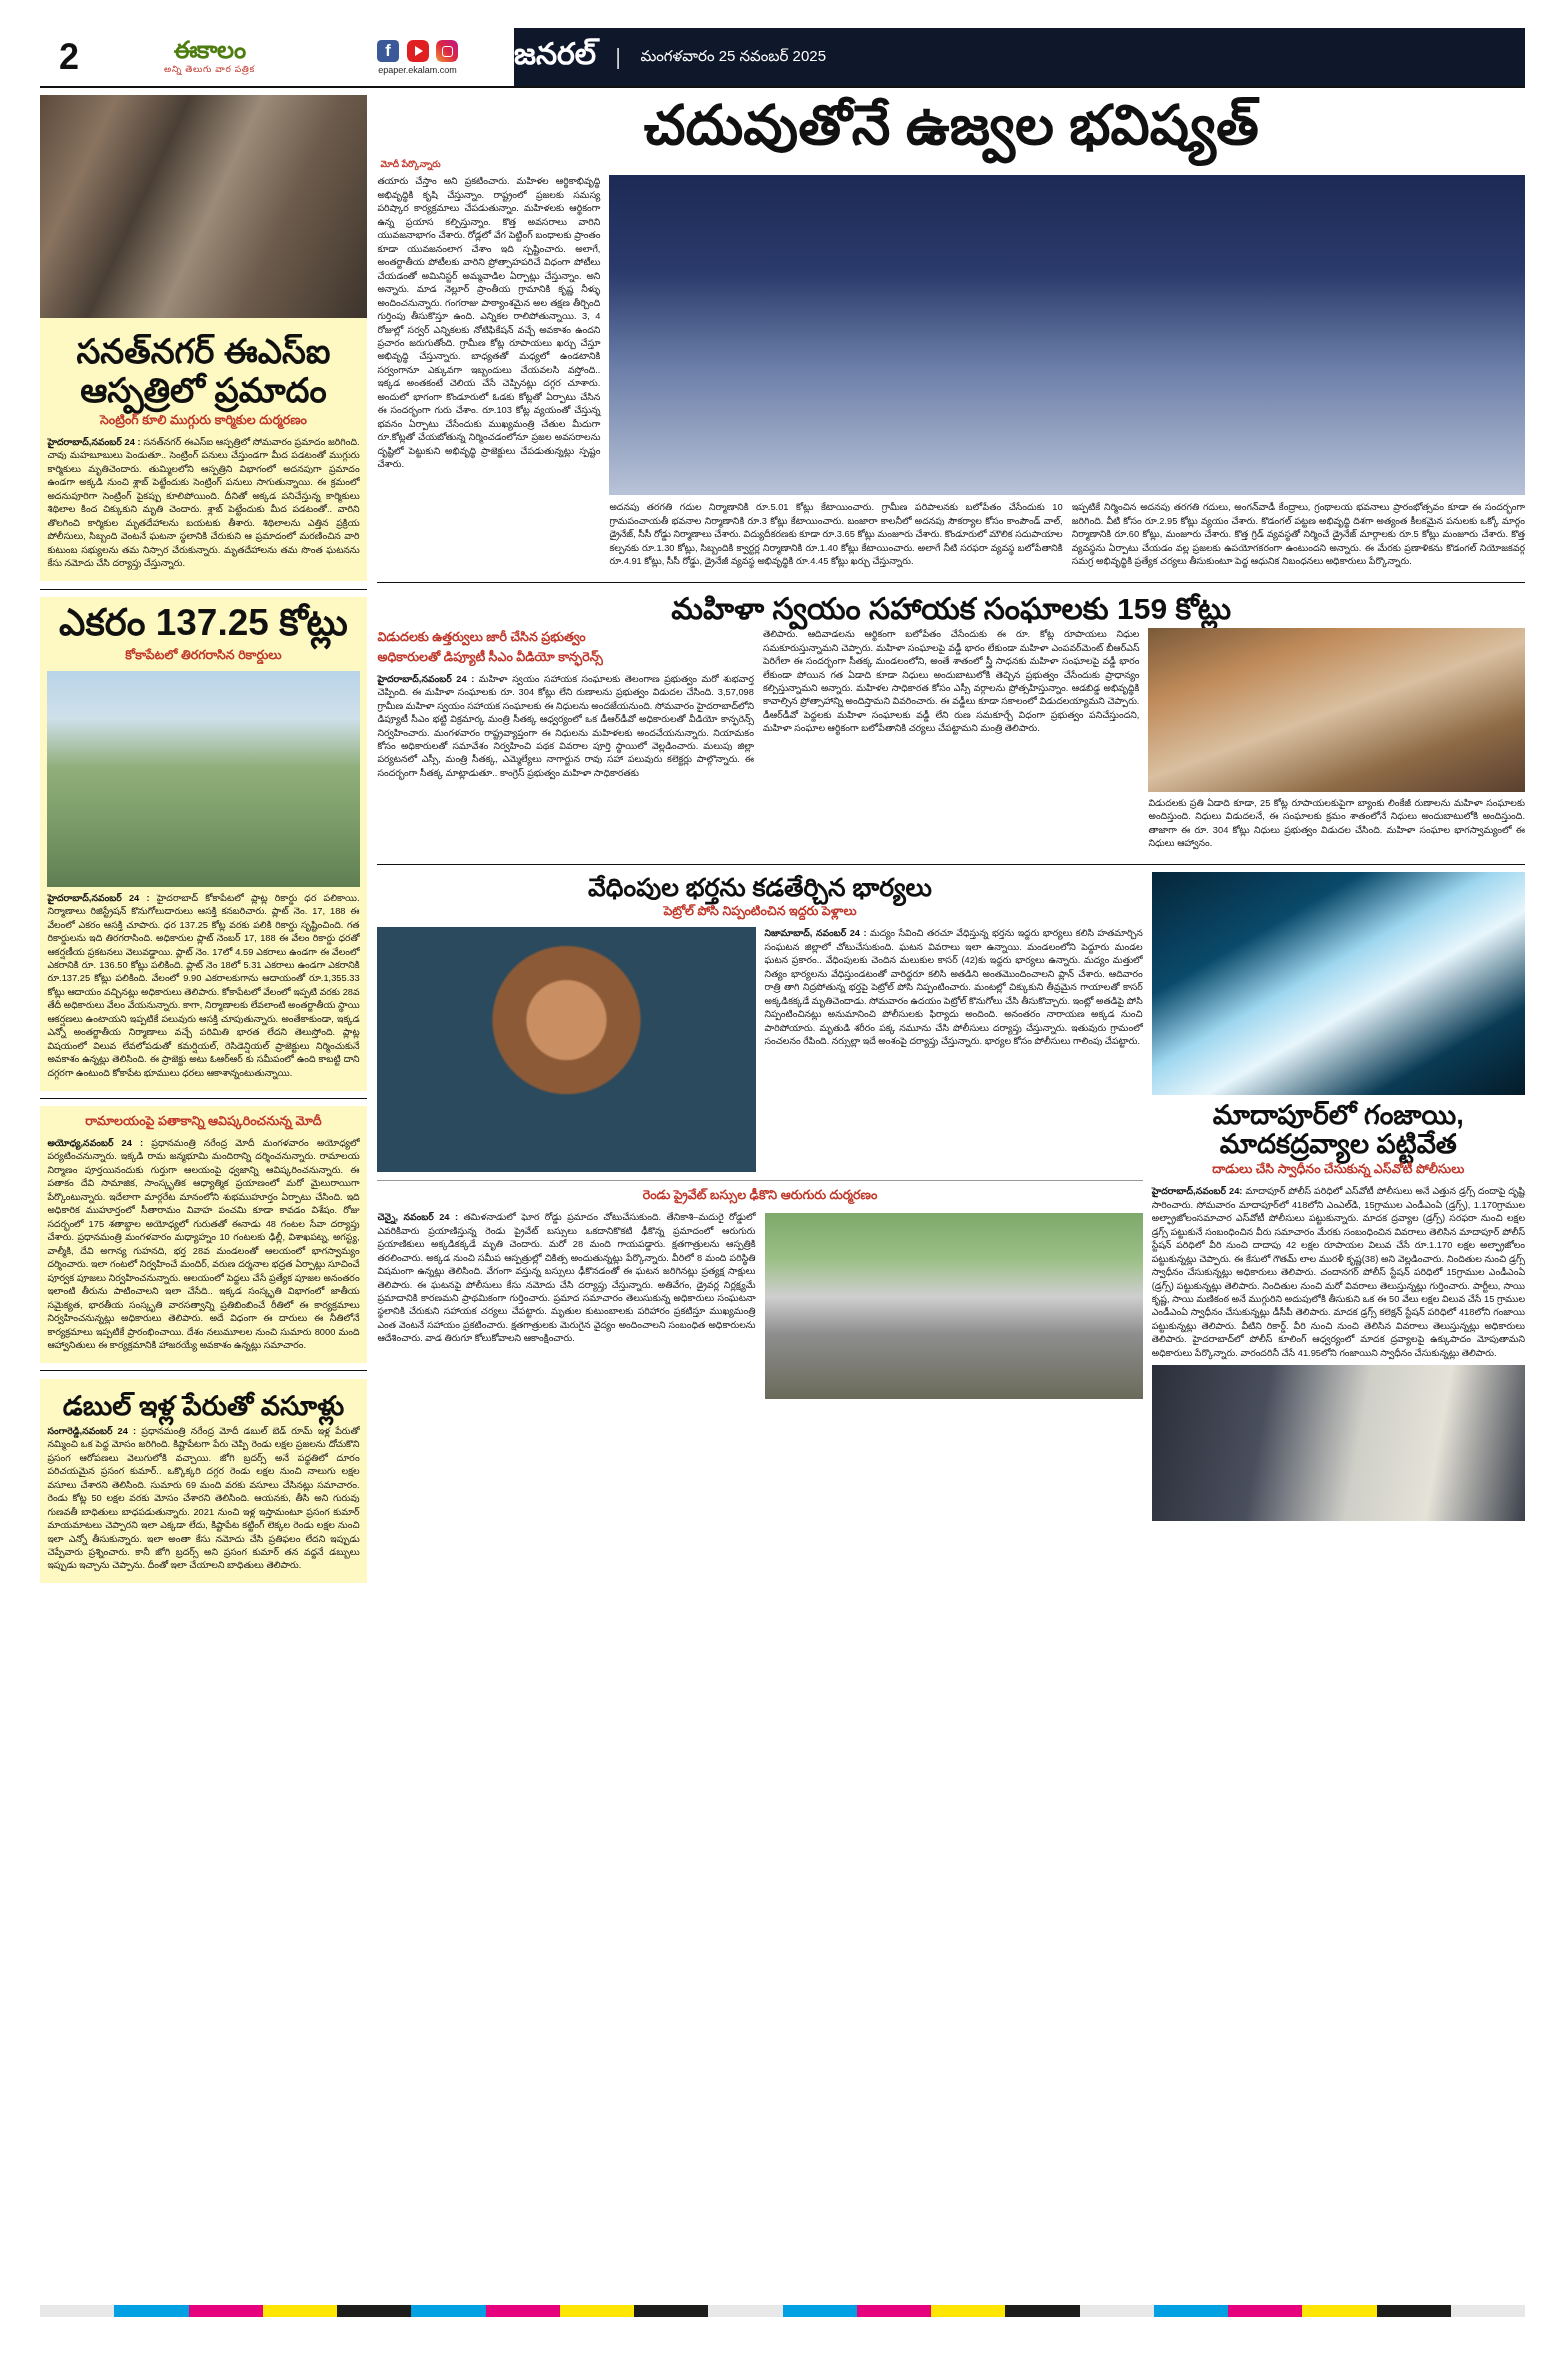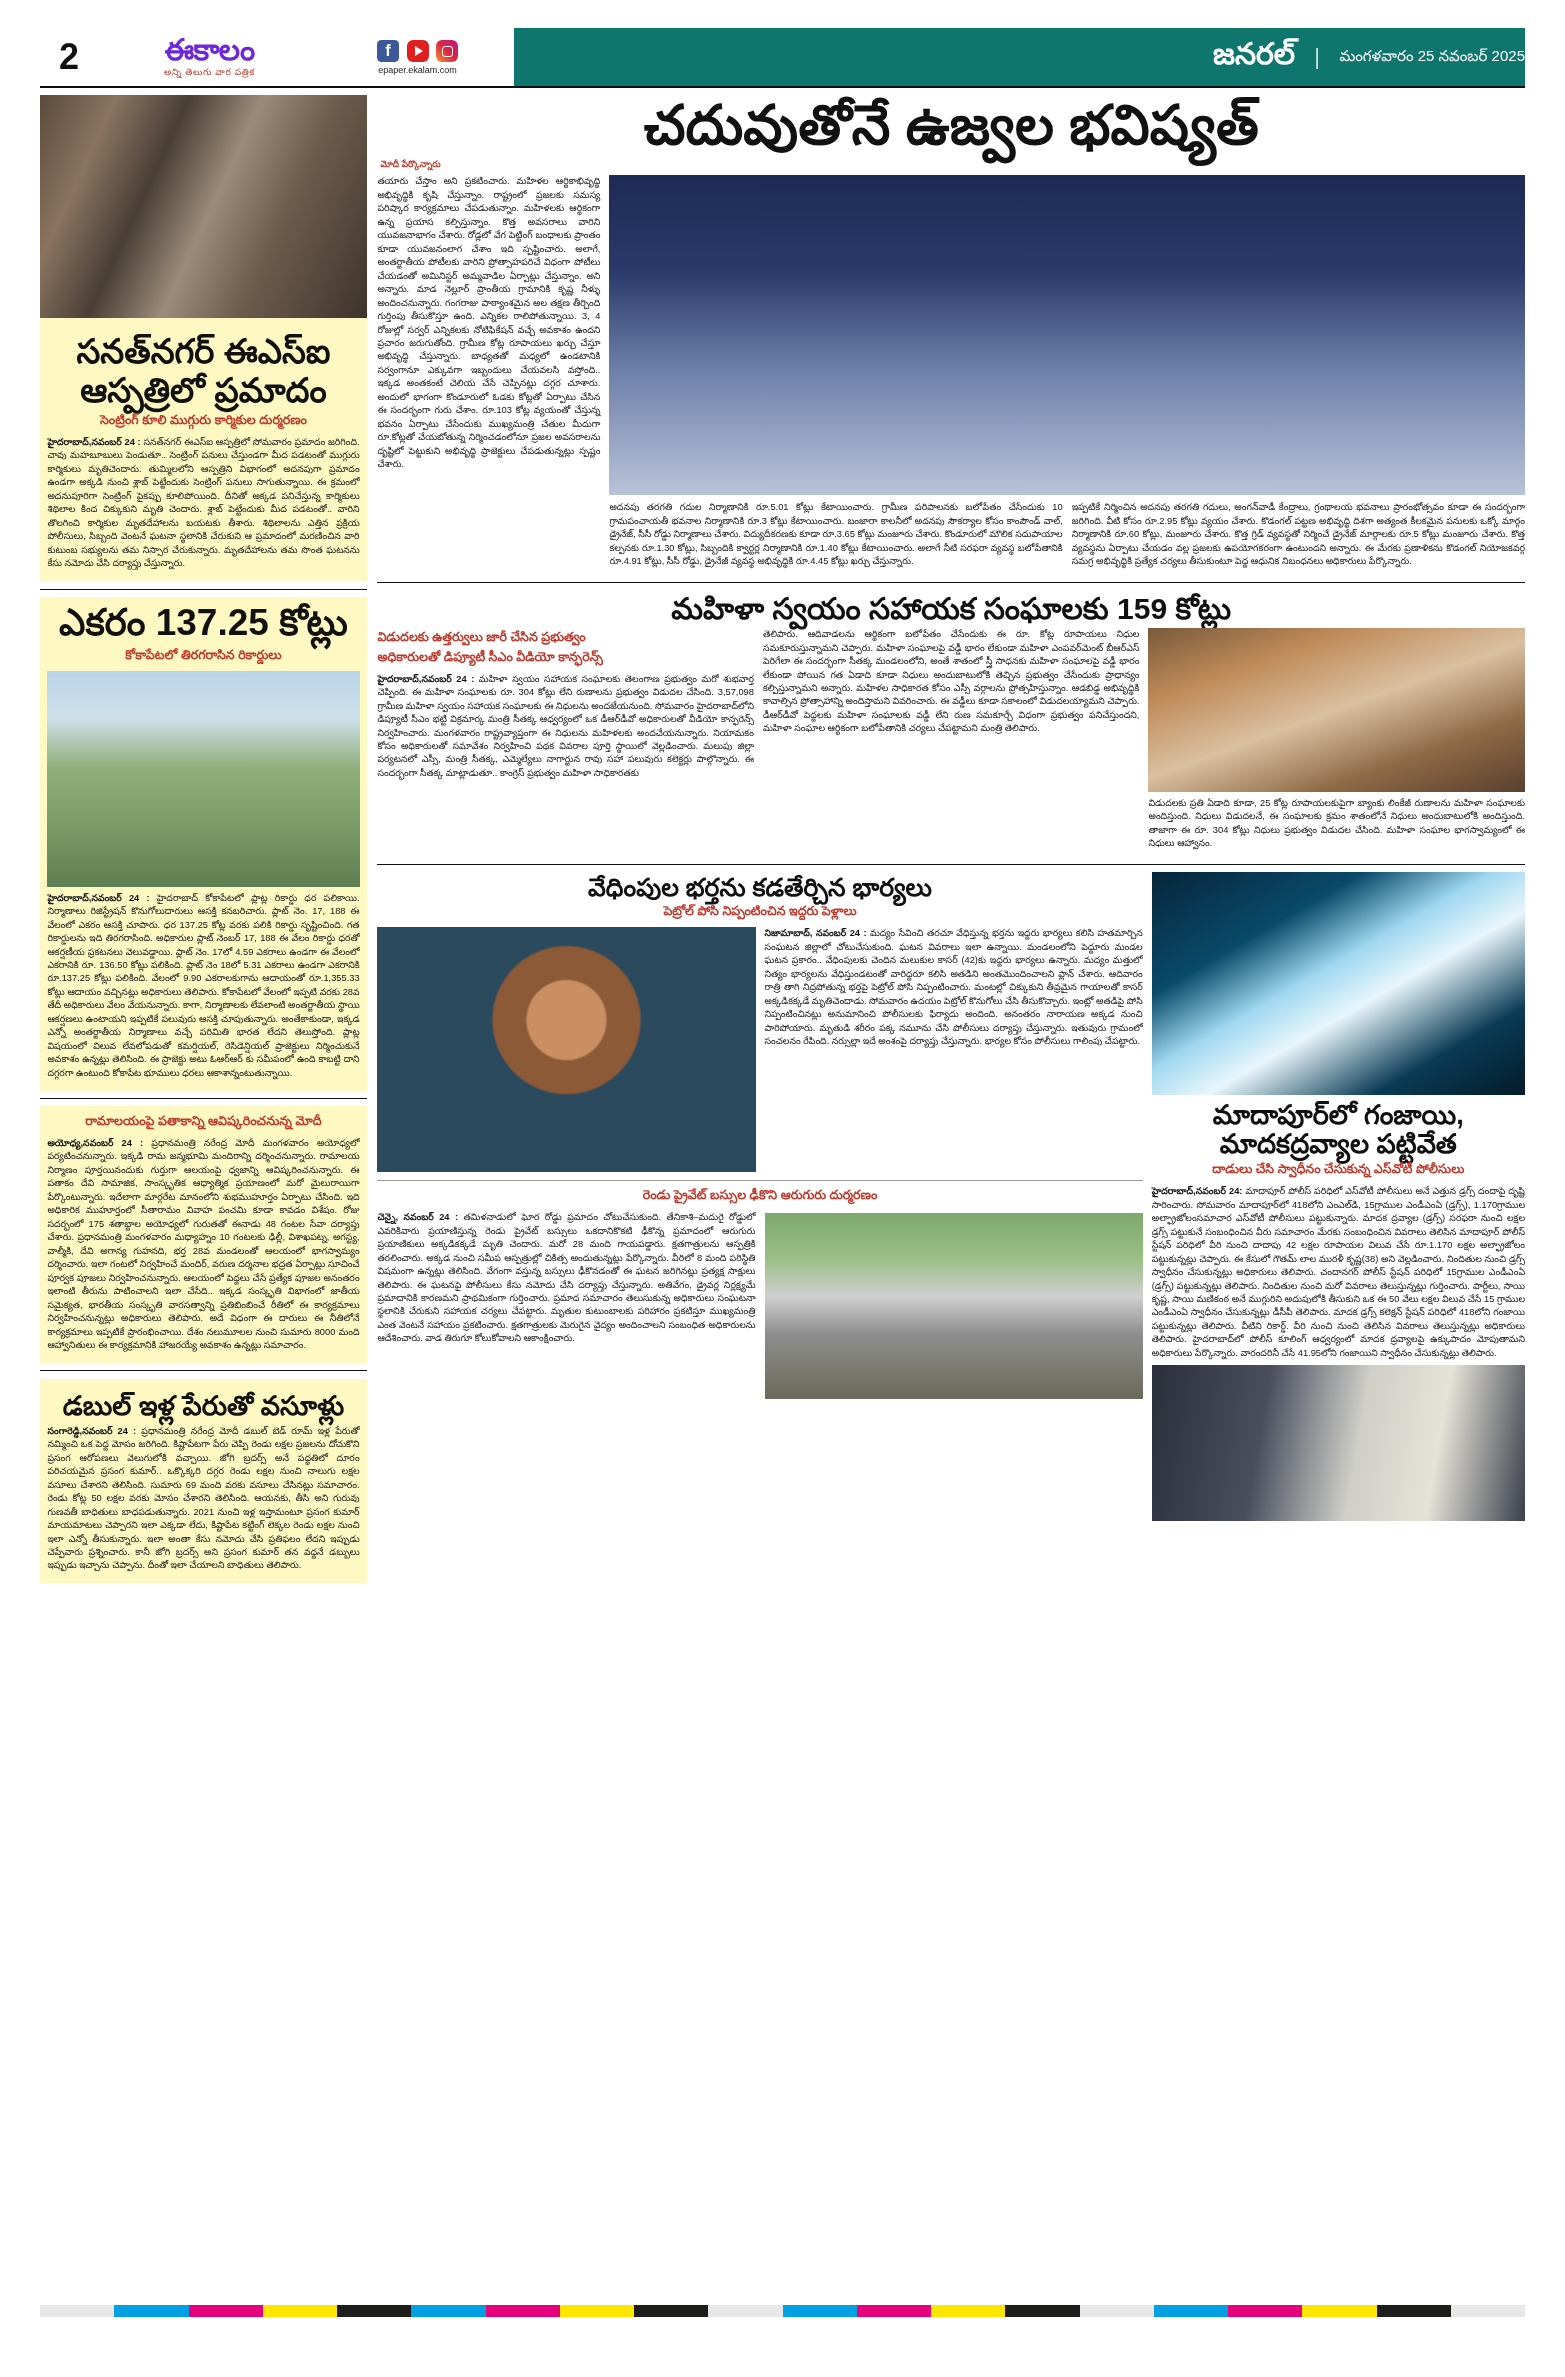--- a/index.html
+++ b/index.html
@@ -7,33 +7,33 @@
   .page{
     width:1565px;height:2377px;background:#ffffff;position:relative;
     box-sizing:border-box;padding:0;margin:0 auto;overflow:hidden;
   }
   .sheet{position:absolute;left:40px;top:28px;width:1485px;height:2320px;}
 
   
   .masthead{display:flex;align-items:stretch;height:58px;border-bottom:2.2px solid #111;}
   .pageno{width:58px;display:flex;align-items:center;justify-content:center;font-size:36px;font-weight:bold;color:#111;}
   .logo-box{width:223px;display:flex;flex-direction:column;justify-content:center;align-items:center;}
-  .logo-main{font-size:30px;font-weight:bold;color:#6d28d9;letter-spacing:-0.7px;line-height:1;}
+  .logo-main{font-size:24px;font-weight:bold;color:#4d7c0f;letter-spacing:-0.7px;line-height:1;}
   .logo-sub{font-size:9px;color:#c0392b;margin-top:2.2px;letter-spacing:0.7px;}
   .social{width:193px;display:flex;flex-direction:column;align-items:center;justify-content:center;gap:3px;}
   .social-icons{display:flex;gap:7.4px;}
   .sic{width:22px;height:22px;border-radius:4.5px;display:inline-block;}
   .sic.fb{background:#3b5998;position:relative;}
   .sic.fb:after{content:"f";color:#fff;font-weight:bold;font-size:16.4px;position:absolute;left:8.2px;top:1.5px;}
   .sic.yt{background:#e02020;position:relative;border-radius:6px;}
   .sic.yt:after{content:"";position:absolute;left:8.2px;top:6px;border-left:8.2px solid #fff;border-top:5.2px solid transparent;border-bottom:5.2px solid transparent;}
   .sic.ig{background:linear-gradient(45deg,#f09433,#dc2743,#bc1888);position:relative;border-radius:6px;}
   .sic.ig:after{content:"";position:absolute;left:6px;top:6px;width:9px;height:9px;border:1.5px solid #fff;border-radius:3px;}
   .social-url{font-size:9px;color:#222;}
-  .gen-bar{flex:1;background:#0f766e;display:flex;align-items:center;justify-content:flex-end;position:relative;}
+  .gen-bar{flex:1;background:#0f172a;display:flex;align-items:center;justify-content:flex-start;position:relative;}
   .gen-title{color:#fff;font-size:30px;font-weight:bold;}
   .gen-sep{color:#fff;font-size:22px;margin:0 19.3px;opacity:.8;}
   .gen-date{color:#fff;font-size:15px;}
 
   
   .cols{display:flex;gap:10.4px;margin-top:7.4px;height:2201px;}
   .col1{width:327px;}
   .col-rest{flex:1;display:flex;flex-direction:column;}
 
   .photo{width:100%;background:#6a6a6a;position:relative;overflow:hidden;}

